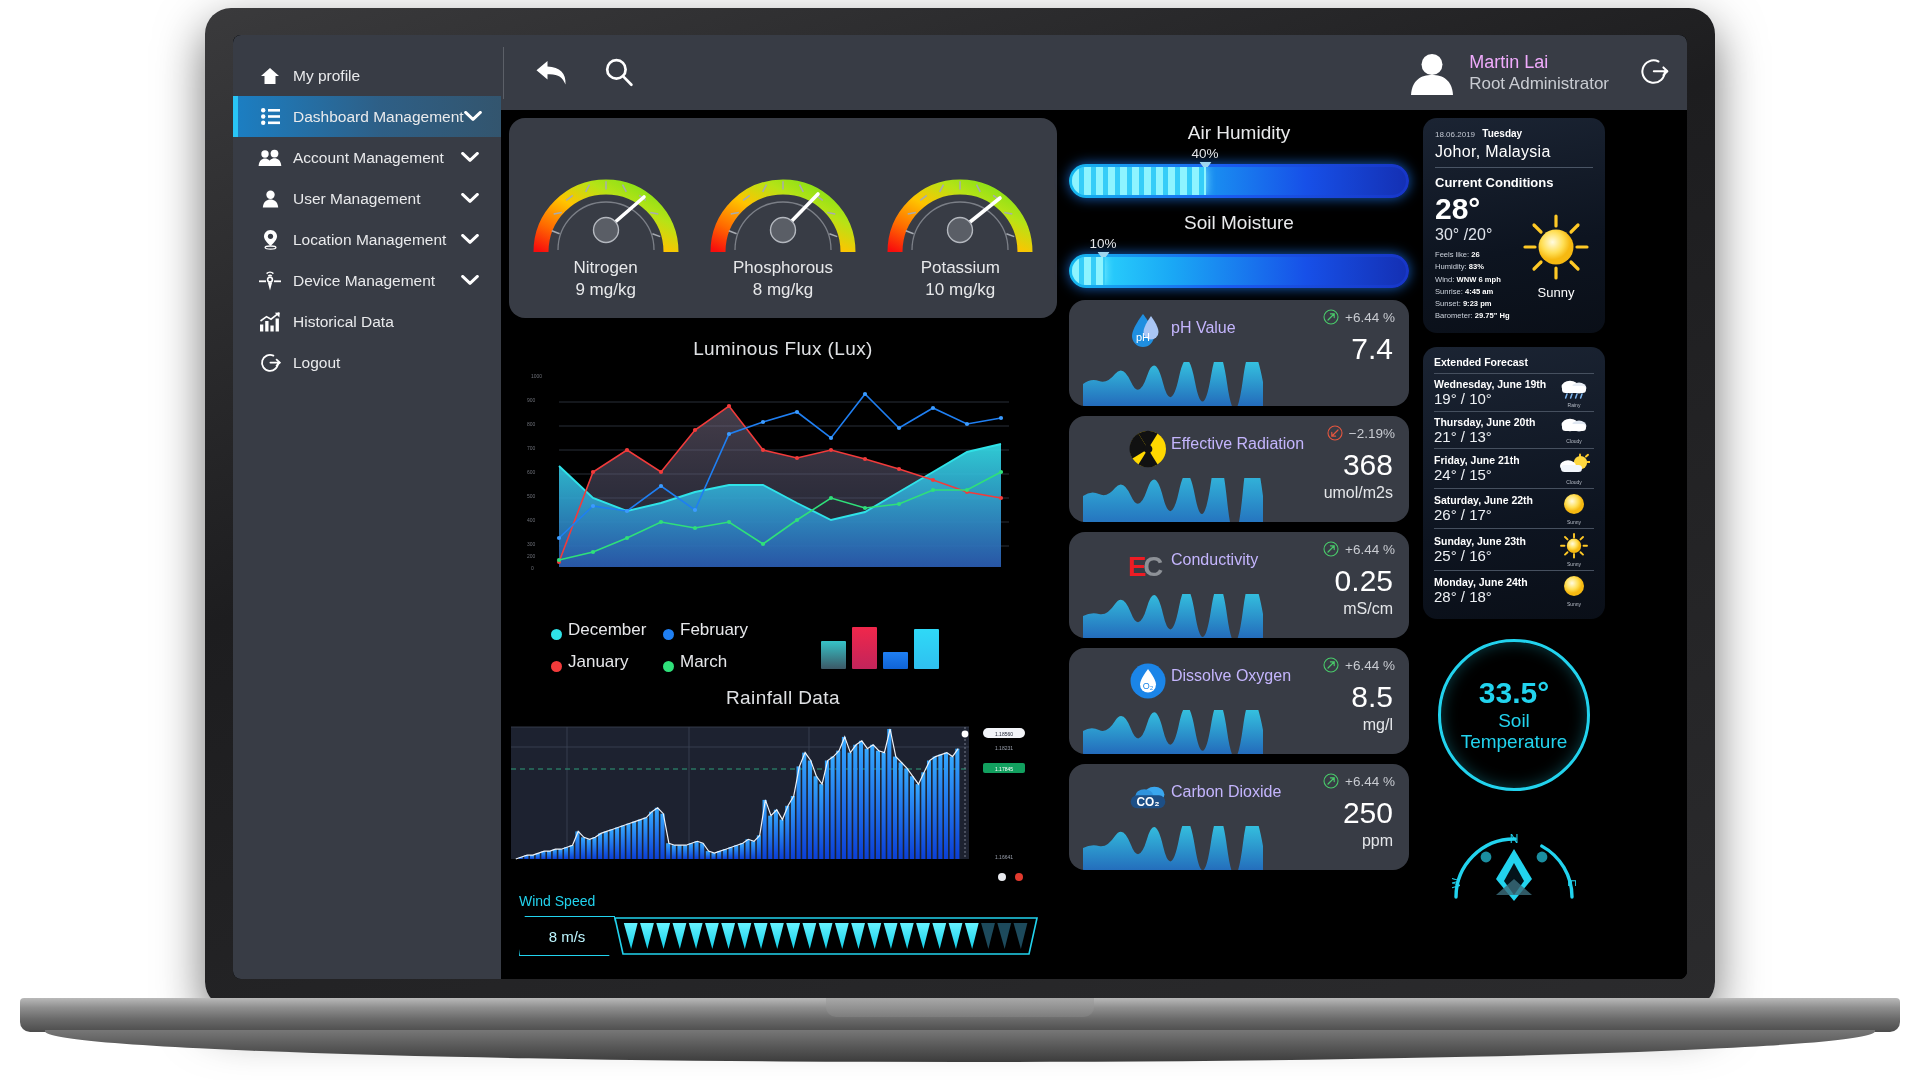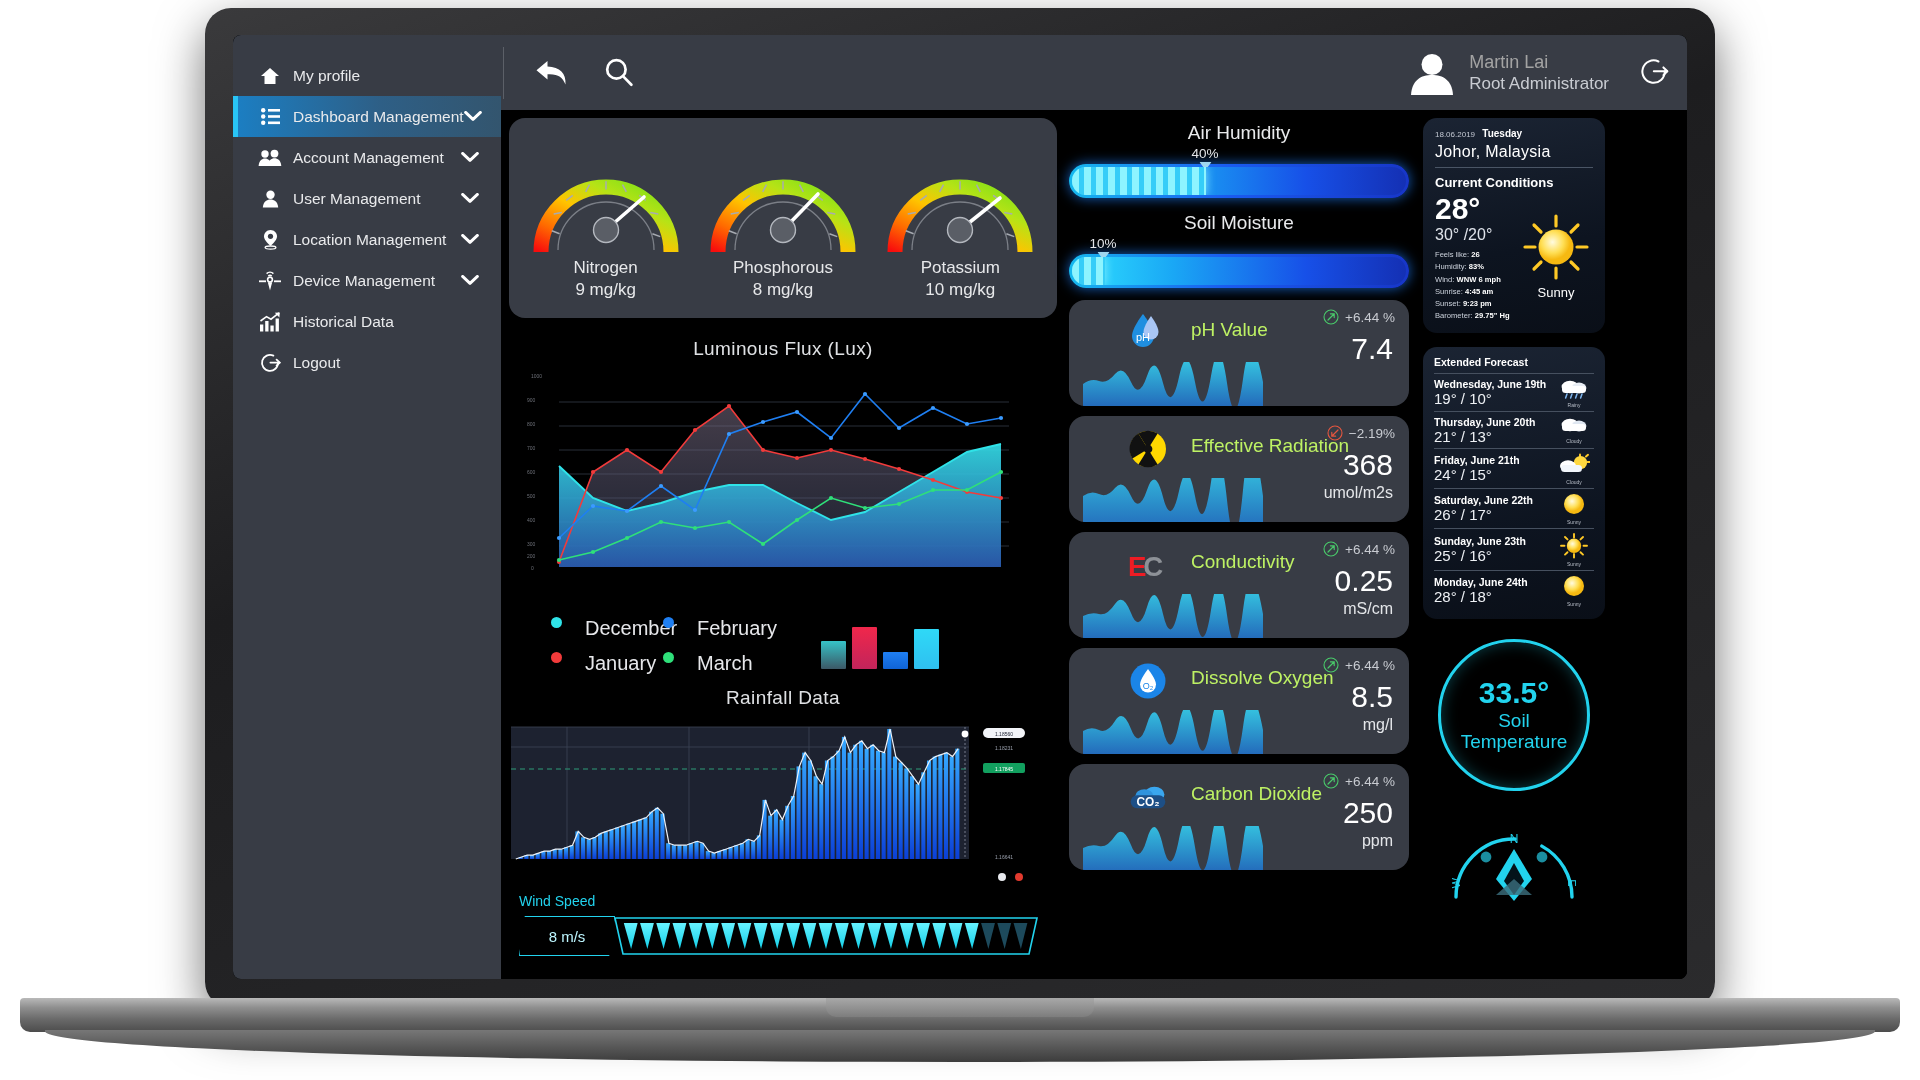--- a/index.html
+++ b/index.html
@@ -81,21 +81,21 @@
   #topbar {
     height:75px; background:#383c45; display:flex; align-items:center;
     padding: 0 18px 0 0; flex:0 0 75px;
   }
   .topbar-divider { width:1px; height:52px; background:#5c6068; margin:0 0 0 2px; }
   .tb-icons { display:flex; align-items:center; gap:28px; margin-left:30px; }
   .tb-ico { cursor:pointer; display:flex; }
   .user-block { margin-left:auto; display:flex; align-items:center; gap:14px; }
   .avatar { width:46px; height:46px; display:flex; align-items:flex-end; justify-content:center; }
   .user-names { line-height:1.25; }
-  .user-name { color:#a3a3a3; font-size:18px; }
+  .user-name { color:#f0abfc; font-size:18px; }
   .user-role { color:#c9ccd2; font-size:17px; }
   .logout-ico { margin-left:16px; cursor:pointer; }
 
   
   #dash {
     flex:1; display:flex; gap:0; padding:8px 0 0 8px; min-height:0; overflow:hidden;
   }
   .col-left  { width:548px; flex:0 0 548px; display:flex; flex-direction:column; gap:10px; }
   .col-mid   { width:352px; flex:0 0 352px; display:flex; flex-direction:column; gap:10px; padding-left:12px;}
   .col-right { width:196px; flex:0 0 196px; display:flex; flex-direction:column; gap:14px; padding-left:14px;}
@@ -109,21 +109,21 @@
   .gauge-val  { color:#e7e8ea; font-size:17px; margin-top:2px; }
 
   
   #flux-panel { height:278px; position:relative; background:#000; }
   .chart-title { text-align:center; color:#dfe1e4; font-size:19px; padding-top:10px; letter-spacing:.4px;}
   .flux-svg { display:block; margin-top:2px; }
 
   
   #legend-row { height:62px; display:flex; align-items:center; padding-left:42px; background:#000;}
   .legend-grid { display:grid; grid-template-columns:112px 112px; row-gap:12px; }
-  .lg { display:flex; align-items:flex-start; gap:23px; color:#e6e7ea; font-size:20px; }
+  .lg { display:flex; align-items:flex-end; gap:6px; color:#e6e7ea; font-size:17px; }
   .lg .dot { width:11px; height:11px; border-radius:50%; flex:0 0 11px;}
   .mini-bars { margin-left:46px; display:flex; align-items:flex-end; gap:6px; height:46px; }
   .mini-bars i { display:block; width:25px; border-radius:1px; }
 
   
   #rain-panel { height:196px; background:#000; position:relative; }
   .rain-dots { position:absolute; right:34px; bottom:2px; display:flex; gap:9px; }
   .rain-dots span { width:8px; height:8px; border-radius:50%; display:block; }
 
   
@@ -153,21 +153,21 @@
     background:repeating-linear-gradient(90deg,#8df4ff 0 7px,#35cdf8 7px 12px);
     box-shadow:0 0 10px rgba(140,240,255,.9);
   }
 
   .sensor-card {
     background:#383c45; border-radius:16px; height:106px; position:relative;
     padding:10px 14px 0 14px; overflow:hidden;
   }
   .sc-top { display:flex; align-items:flex-start; }
   .sc-icon { width:42px; height:42px; flex:0 0 42px; display:flex; align-items:flex-end; justify-content:center;margin-left:44px;}
-  .sc-name { color:#bef264; font-size:19px; margin-left:22px; margin-top:9px; }
+  .sc-name { color:#c4b5fd; font-size:16px; margin-left:2px; margin-top:9px; }
   .sc-delta { position:absolute; right:14px; top:9px; display:flex; align-items:center; gap:6px;
     font-size:13.5px; color:#c8cbd1; }
   .sc-value { position:absolute; right:16px; top:34px; text-align:right; color:#fff; }
   .sc-num { font-size:30px; line-height:1; }
   .sc-unit { font-size:16px; color:#e4e6e9; margin-top:4px; }
   .spark { position:absolute; left:14px; bottom:0; }
 
   
   .wx-card {
     background:linear-gradient(170deg,#1b2433 0%,#0d1420 60%,#0a0f18 100%);

